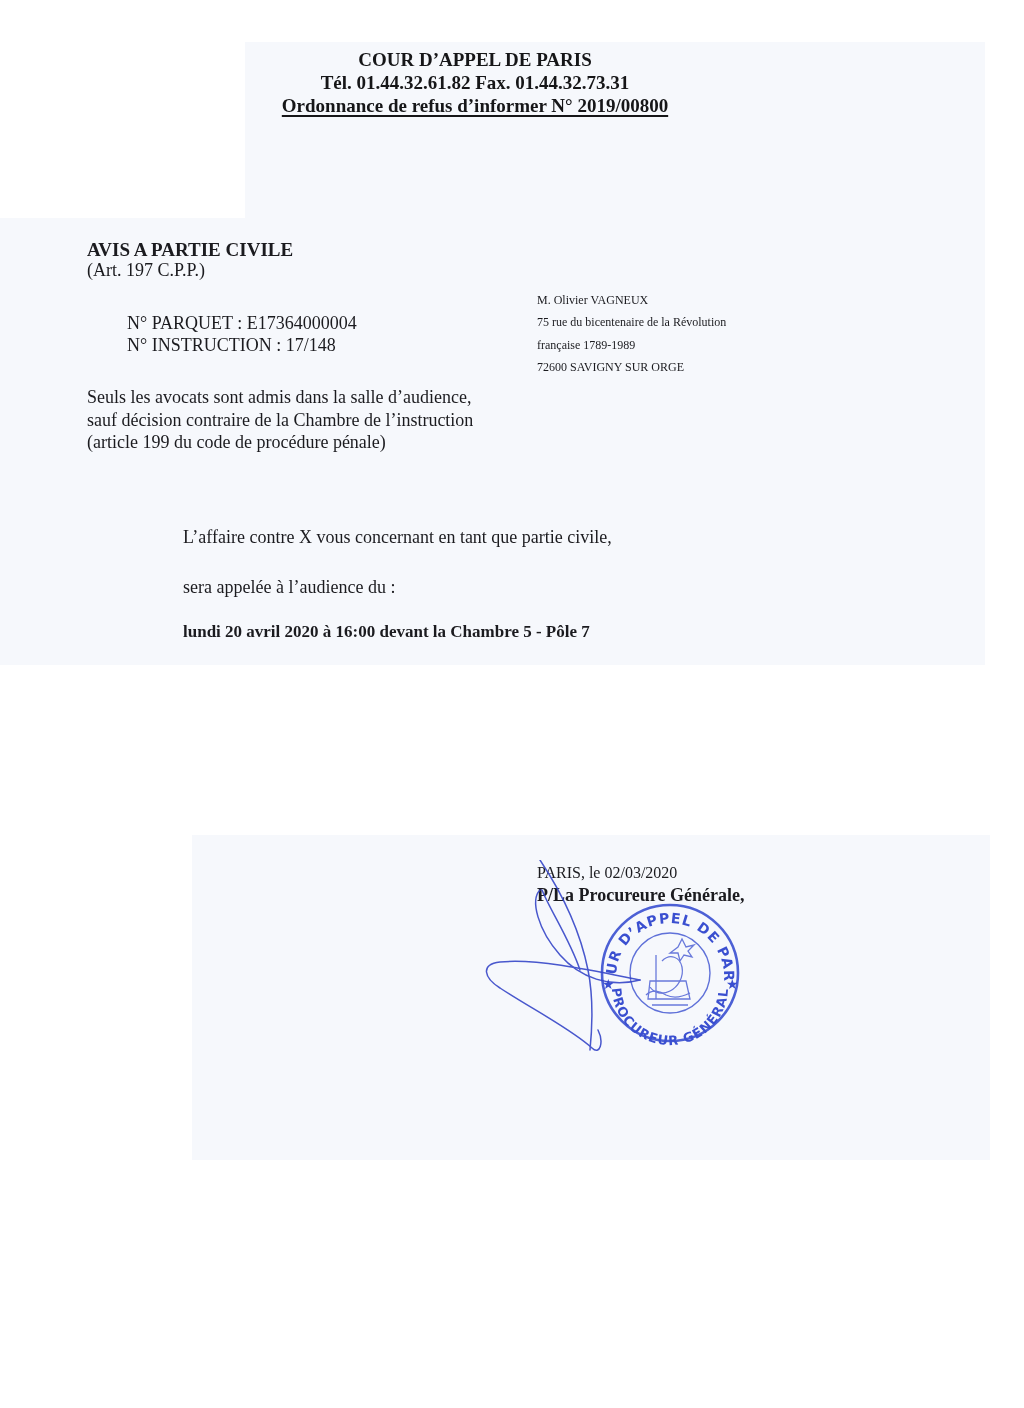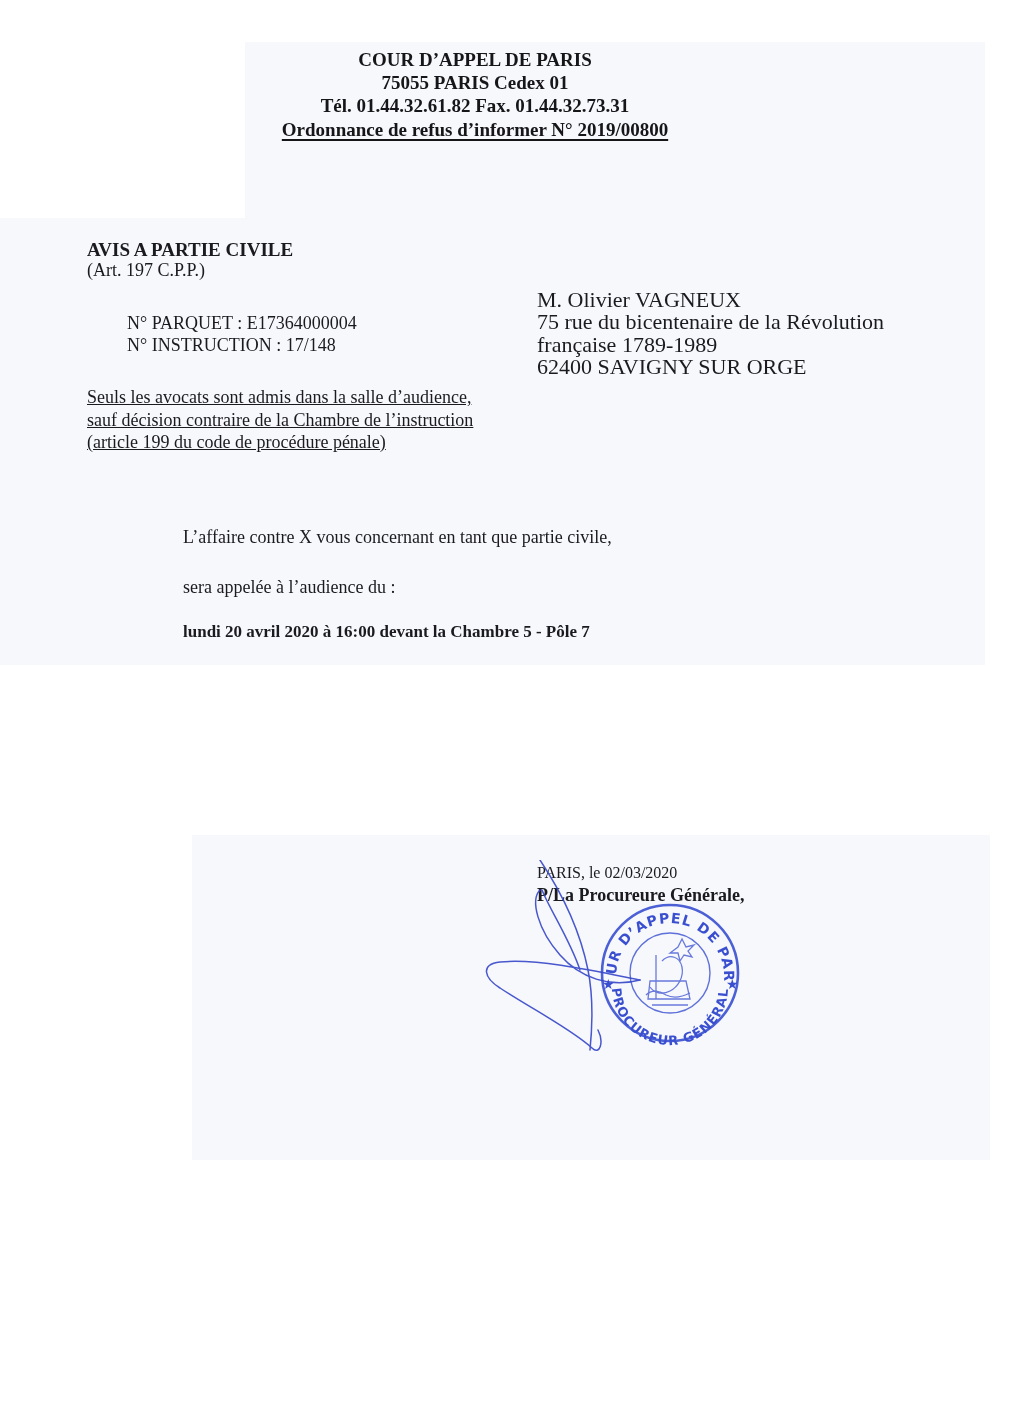--- a/index.html
+++ b/index.html
@@ -56,28 +56,27 @@
       left: 87px; top: 312px;
       font-size: 18px; line-height: 22px;
       white-space: nowrap;
       margin-left: 40px;
     }
     .refs div { display: block; }
     .advisory {
       left: 87px; top: 386px;
       font-size: 18px; line-height: 22.5px;
       white-space: nowrap;
-      text-decoration: underline;
     }
     .advisory div { display: block; }
 
     
     .recipient {
       left: 537px; top: 289px;
-      font-size: 22px; line-height: 22.3px;
+      font-size: 12px; line-height: 22.3px;
       white-space: nowrap;
     }
     .recipient div { display: block; }
 
     
     .body-line {
       left: 183px;
       font-size: 18px;
       white-space: nowrap;
     }
@@ -110,21 +109,20 @@
   </style>
 </head>
 <body>
 
 <div class="scan-band band-top-narrow"></div>
 <div class="scan-band band-top-wide"></div>
 <div class="scan-band band-bottom"></div>
 
 <div class="header">
   <span class="line">COUR D’APPEL DE PARIS</span>
-  <span class="line">75055 PARIS Cedex 01</span>
   <span class="line">Tél. 01.44.32.61.82 Fax. 01.44.32.73.31</span>
   <span class="line"><span class="underline">Ordonnance de refus d’informer N°  2019/00800</span></span>
 </div>
 
 <div class="abs notice-title">AVIS A PARTIE CIVILE</div>
 <div class="abs notice-article">(Art. 197 C.P.P.)</div>
 
 <div class="abs refs">
   <div>N° PARQUET : E17364000004</div>
   <div>N° INSTRUCTION : 17/148</div>
@@ -133,21 +131,21 @@
 <div class="abs advisory">
   <div>Seuls les avocats sont admis dans la salle d’audience,</div>
   <div>sauf décision contraire de la Chambre de l’instruction</div>
   <div>(article 199 du code de procédure pénale)</div>
 </div>
 
 <div class="abs recipient">
   <div>M. Olivier VAGNEUX</div>
   <div>75 rue du bicentenaire de la Révolution</div>
   <div>française 1789-1989</div>
-  <div>62400 SAVIGNY SUR ORGE</div>
+  <div>72600 SAVIGNY SUR ORGE</div>
 </div>
 
 <div class="abs body-line b1">L’affaire contre X vous concernant en tant que partie civile,</div>
 <div class="abs body-line b2">sera appelée à l’audience du :</div>
 <div class="abs body-line b3">lundi 20 avril 2020 à 16:00  devant la Chambre 5 - Pôle 7</div>
 
 <div class="abs sig-place">PARIS, le 02/03/2020</div>
 <div class="abs sig-role">P/La Procureure Générale,</div>
 
 <svg class="stamp" viewBox="0 0 160 160">

